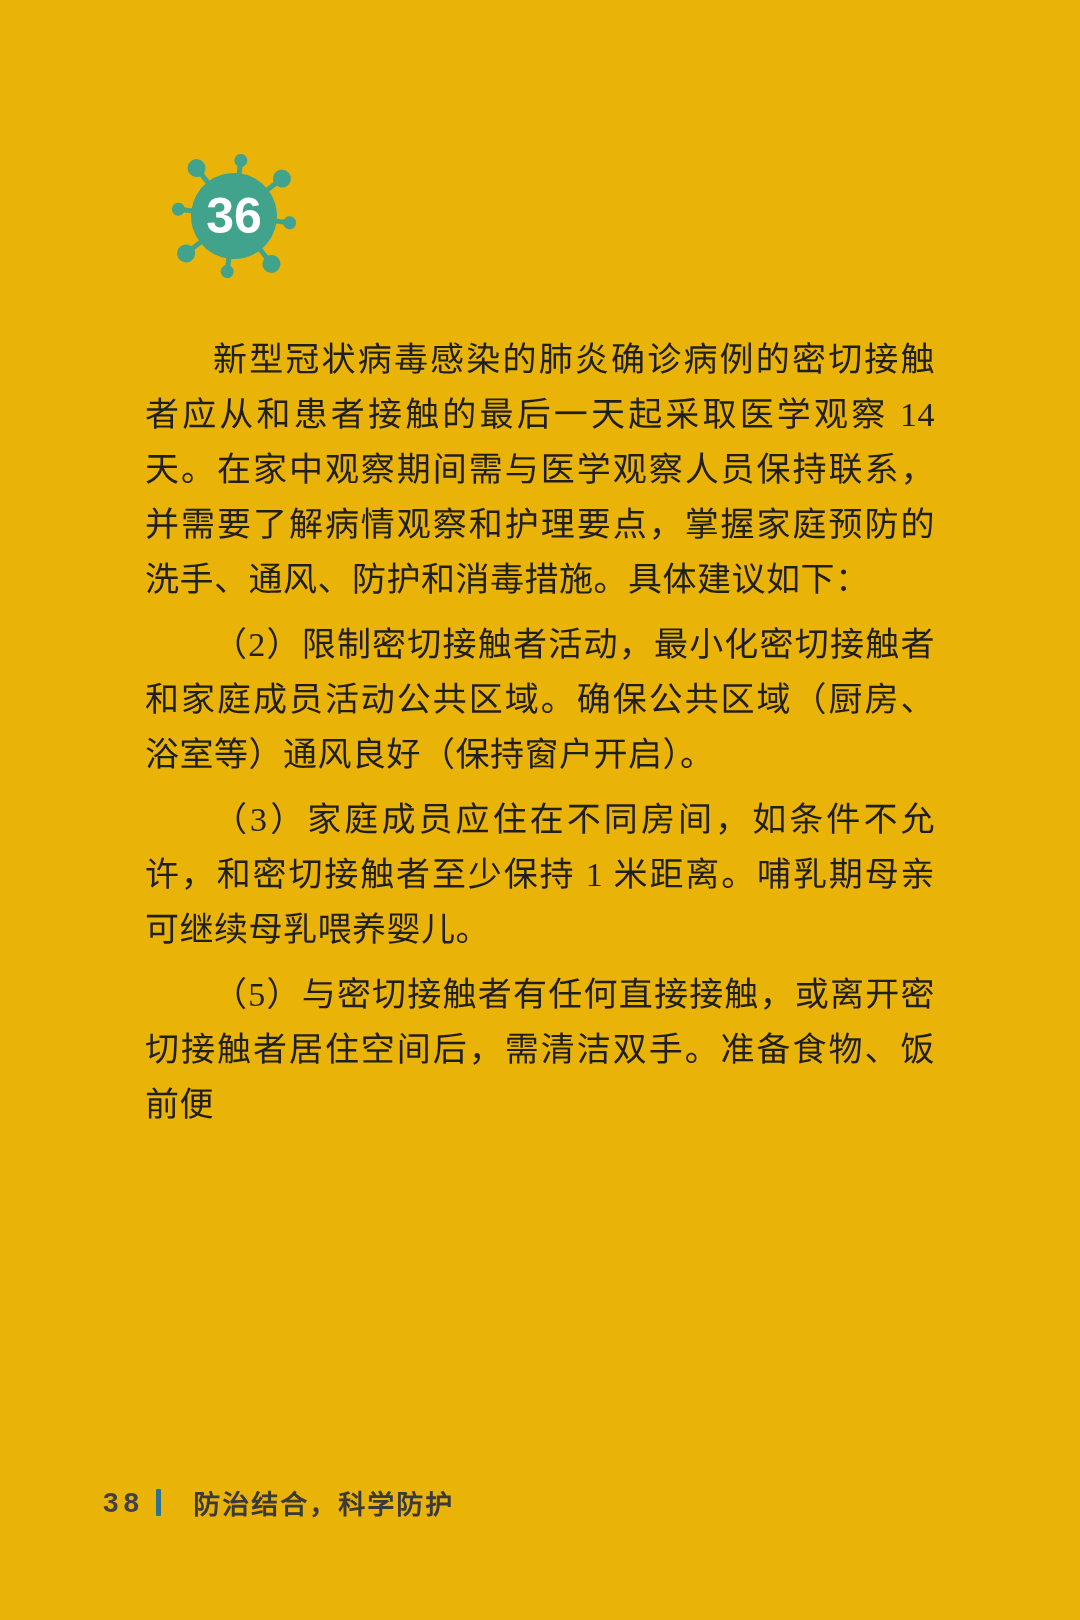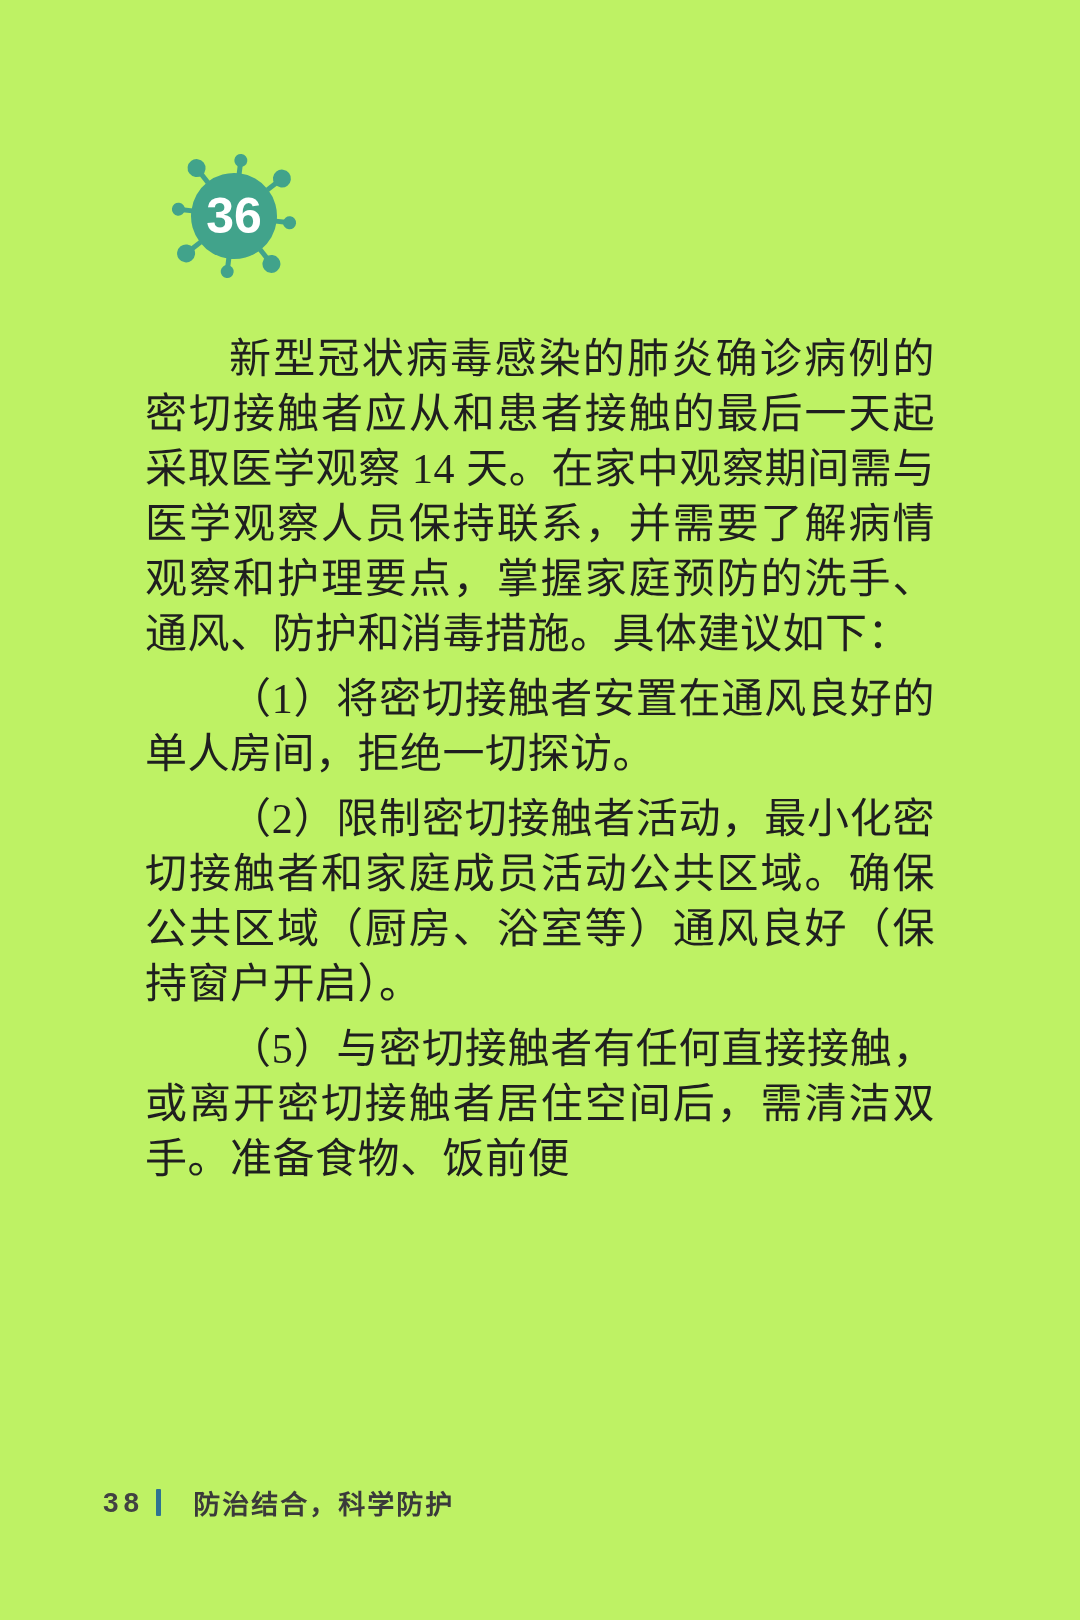--- a/index.html
+++ b/index.html
@@ -4,21 +4,21 @@
 <style>
   html, body {
     margin: 0;
     padding: 0;
     background: #ffffff;
   }
   .page {
     position: relative;
     width: 1080px;
     height: 1620px;
-    background: #bef264;
+    background: #eab308;
     overflow: hidden;
     font-family: "Liberation Serif", "DejaVu Serif", serif;
     color: #1f1f1f;
   }
 
   
   .header {
     position: absolute;
     left: 170px;
     top: 150px;
@@ -45,21 +45,21 @@
 
   
   .article {
     position: absolute;
     left: 145px;
     top: 332px;
     width: 790px;
   }
   .article p {
     margin: 0 0 10px 0;
-    font-size: 42px;
+    font-size: 34px;
     line-height: 55px;
     text-align: justify;
     text-indent: 2em;
     letter-spacing: 0.5px;
     color: #1f1f1f;
   }
 
   
   .footer {
     position: absolute;
@@ -123,22 +123,22 @@
         <circle cx="107" cy="107" r="9" stroke="none"></circle>
 
         <circle cx="64" cy="64" r="43" stroke="none"></circle>
       </g>
       <text x="64" y="81" text-anchor="middle" font-family="Liberation Sans, DejaVu Sans, sans-serif" font-size="50" font-weight="700" fill="#ffffff">36</text>
     </svg>
   </div>
 
   <div class="article">
     <p>新型冠状病毒感染的肺炎确诊病例的密切接触者应从和患者接触的最后一天起采取医学观察 14 天。在家中观察期间需与医学观察人员保持联系，并需要了解病情观察和护理要点，掌握家庭预防的洗手、通风、防护和消毒措施。具体建议如下：</p>
-    <p>（1）将密切接触者安置在通风良好的单人房间，拒绝一切探访。</p>
     <p>（2）限制密切接触者活动，最小化密切接触者和家庭成员活动公共区域。确保公共区域（厨房、浴室等）通风良好（保持窗户开启）。</p>
+    <p>（3）家庭成员应住在不同房间，如条件不允许，和密切接触者至少保持 1 米距离。哺乳期母亲可继续母乳喂养婴儿。</p>
     <p>（5）与密切接触者有任何直接接触，或离开密切接触者居住空间后，需清洁双手。准备食物、饭前便</p>
   </div>
 
   <div class="footer">
     <span class="page-number">38</span>
     <span class="footer-divider"></span>
     <span class="footer-slogan">防治结合，科学防护</span>
   </div>
 
 </div>

